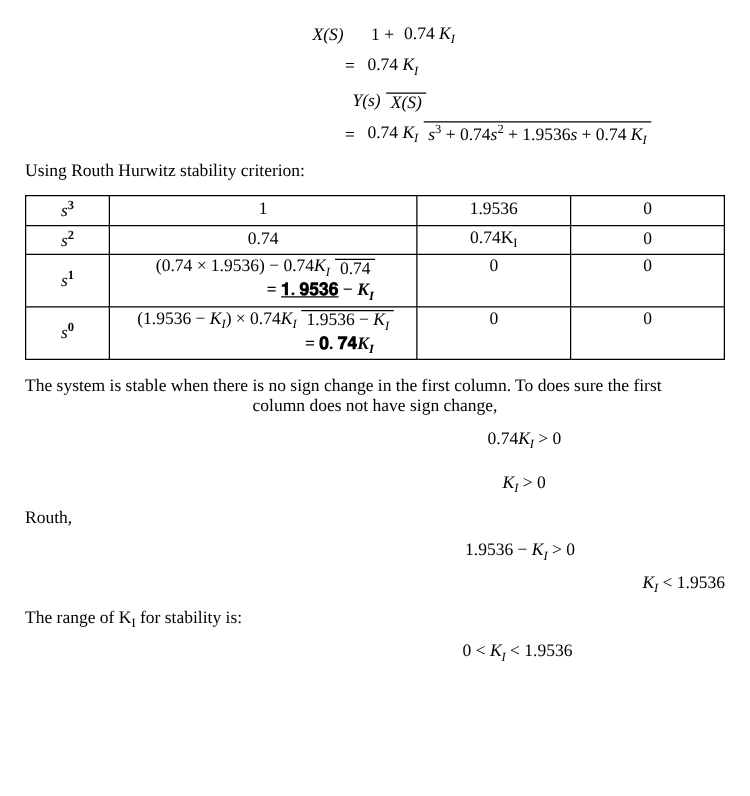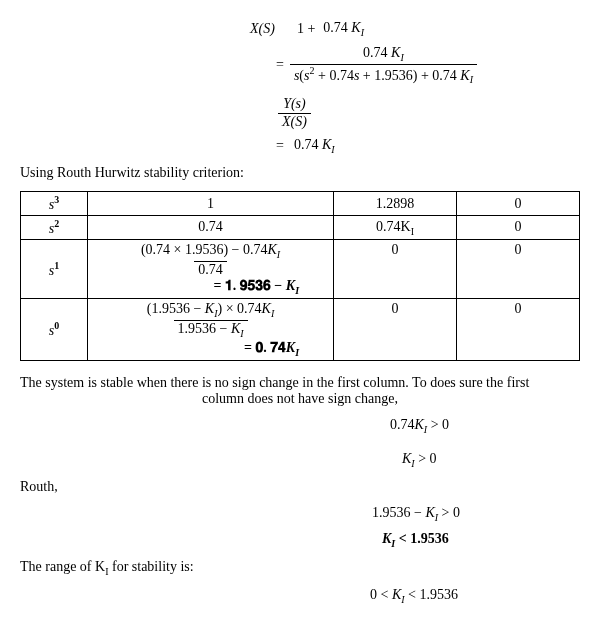--- a/index.html
+++ b/index.html
@@ -20,21 +20,20 @@
     white-space: nowrap;
     display:flex;
     align-items:center;
     justify-content:flex-start;
   }
   .sub { font-size: 10px; vertical-align: sub; }
   .sup { font-size: 10px; vertical-align: super; }
   .ital { font-style: italic; }
   .frac {
     display: inline-flex;
-    flex-direction: column;
     align-items: center;
     vertical-align: middle;
     line-height: 1.2;
     font-family: "Cambria Math", "Times New Roman", serif;
   }
   .frac .num { display:block; padding: 0 4px; }
   .frac .den {
     display:block;
     border-top: 1px solid #000;
     padding: 0 4px;
@@ -63,78 +62,78 @@
   table.routh col.c2 { width: 44%; }
   table.routh col.c3 { width: 22%; }
   table.routh col.c4 { width: 22%; }
   .bold { font-weight: bold; }
   .cell-frac .result {
     display:block;
     text-align:right;
     font-weight:bold;
     padding-right: 30px;
   }
-  .nosub { font-style: normal; }
+  .nosub { font-style: normal; text-decoration: underline; }
 </style>
 </head>
 <body>
 
 <div class="math-block" style="margin-left:230px;">
   <div class="line">
     <span style="display:inline-block;vertical-align:top;font-style:italic;font-family:'Cambria Math',serif;">X(S)</span>
     <span style="display:inline-block;width:22px;"></span>
     <span>1 +</span>
     <span class="frac" style="margin-left:4px;">
       <span class="num">0.74 <span class="ital">K</span><span class="sub ital">I</span></span>
     </span>
   </div>
 </div>
 
 <div class="math-block" style="margin-left:250px;">
   <div class="line">
     <span class="eq">=</span>
     <span class="frac">
       <span class="num">0.74 <span class="ital">K</span><span class="sub ital">I</span></span>
-      <span class="den"><span class="ital">s</span>(<span class="ital">s</span><span class="sup">2</span> + 0.74<span class="ital">s</span> + 1.9536) + 0.74 <span class="ital">K</span><span class="sub ital">I</span></span>
     </span>
   </div>
 </div>
 
 <div class="math-block" style="margin-left:258px;margin-top:10px;">
   <div class="line">
     <span class="frac">
       <span class="num ital"><span>Y(s)</span></span>
       <span class="den ital"><span>X(S)</span></span>
     </span>
   </div>
 </div>
 
 <div class="math-block" style="margin-left:250px;">
   <div class="line">
     <span class="eq">=</span>
     <span class="frac">
       <span class="num">0.74 <span class="ital">K</span><span class="sub ital">I</span></span>
+      <span class="den"><span class="ital">s</span><span class="sup">3</span> + 0.74<span class="ital">s</span><span class="sup">2</span> + 1.9536<span class="ital">s</span> + 0.74 <span class="ital">K</span><span class="sub ital">I</span></span>
     </span>
   </div>
 </div>
 
 <p>Using Routh Hurwitz stability criterion:</p>
 
 <table class="routh">
   <colgroup>
     <col class="c1">
       <col class="c2">
       <col class="c3">
       <col class="c4">
   </colgroup>
   <tbody>
       <tr>
     <td><span class="ital">s</span><span class="sup bold">3</span></td>
     <td>1</td>
-    <td>1.2898</td>
+    <td>1.9536</td>
     <td>0</td>
   </tr>
   <tr>
     <td><span class="ital">s</span><span class="sup bold">2</span></td>
     <td>0.74</td>
     <td>0.74K<span class="sub">I</span></td>
     <td>0</td>
   </tr>
   <tr>
     <td><span class="ital">s</span><span class="sup bold">1</span></td>
@@ -171,21 +170,21 @@
 </div>
 <div class="math-block" style="text-align:left;margin-left:382px;margin-top:17px;">
   <span class="ital">K</span><span class="sub ital">I</span> &gt; 0
 </div>
 
 <p>Routh,</p>
 
 <div class="math-block" style="text-align:left;margin-left:352px;">
   1.9536 − <span class="ital">K</span><span class="sub ital">I</span> &gt; 0
 </div>
-<div class="math-block" style="text-align:left;margin-left:362px;margin-top:8px;font-weight:bold;">
+<div class="math-block" style="text-align:right;margin-left:362px;margin-top:8px;">
   <span class="ital">K</span><span class="sub ital">I</span> &lt; 1.9536
 </div>
 
 <p>The range of K<span class="sub">I</span> for stability is:</p>
 
 <div class="math-block" style="text-align:left;margin-left:350px;">
   0 &lt; <span class="ital">K</span><span class="sub ital">I</span> &lt; 1.9536
 </div>
 
 </body></html>

